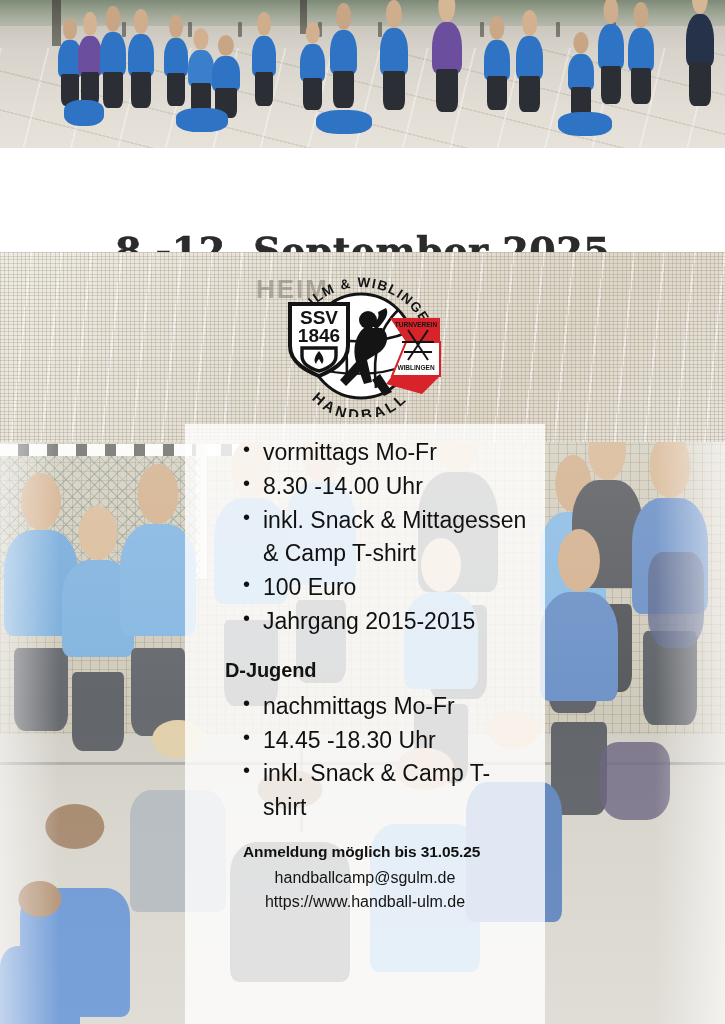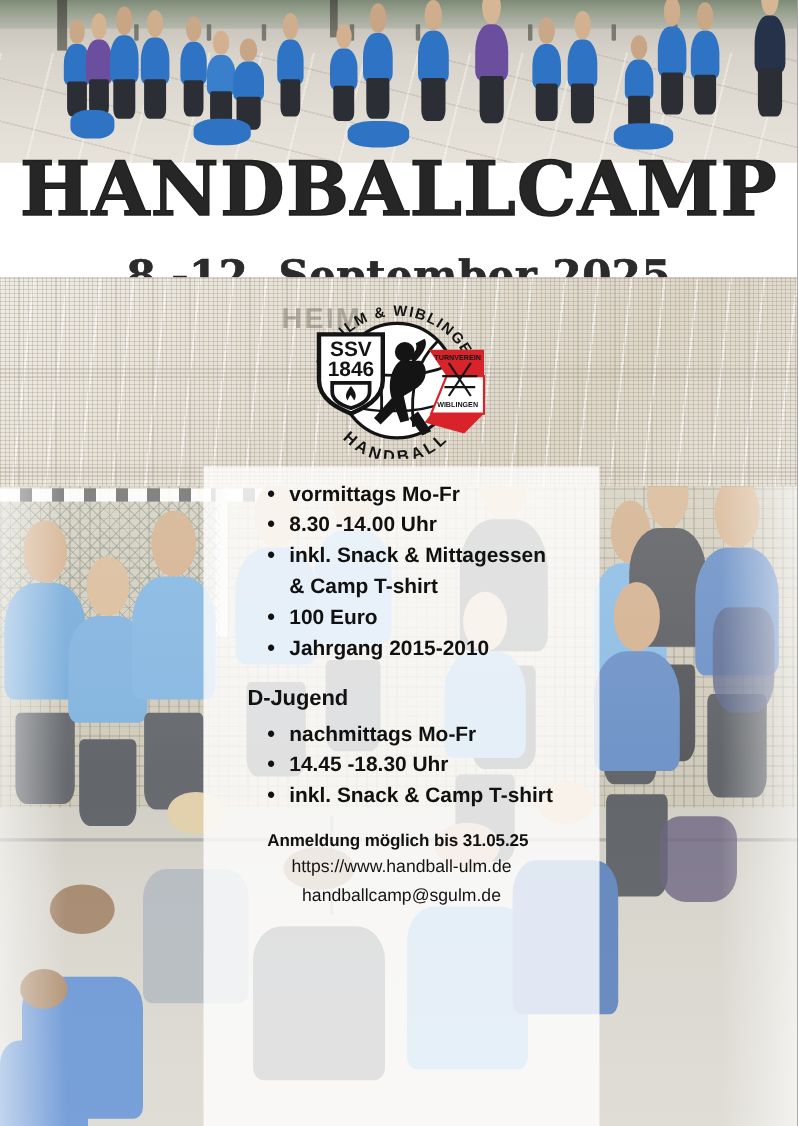--- a/index.html
+++ b/index.html
@@ -251,22 +251,22 @@
     margin: 20px 0 8px 0;
     letter-spacing: -0.1px;
   }
   ul.info-list {
     list-style: none;
     margin: 0;
     padding: 0 0 0 18px;
   }
   ul.info-list li {
     position: relative;
-    font-size: 19px;
-    font-weight: 700;
+    font-size: 23px;
+    font-weight: 400;
     line-height: 1.47;
     padding-left: 20px;
     color: #111;
   }
   ul.info-list li::before {
     content: "\2022";
     position: absolute;
     left: 0; top: -1px;
     font-size: 20px;
     color: #111;
@@ -409,21 +409,20 @@
     </div>
     <div class="kid" style="left:558px;top:112px;width:54px;height:24px;border-radius:40%;">
       <div class="torso" style="background:#2f74c4;height:100%;border-radius:40%;"></div>
     </div>
     <div class="kid" style="left:64px;top:100px;width:40px;height:26px;border-radius:40%;">
       <div class="torso" style="background:#2f74c4;height:100%;border-radius:40%;"></div>
     </div>
   </div>
 
   <div class="title-band">
-    <div class="poster-title">HANDBALLCAMP</div>
     <div class="poster-subtitle">8.-12. September 2025</div>
   </div>
 
   <div class="wall-band">
     <div class="wall-heim">HEIM</div>
   </div>
 
   <div class="club-logo">
     <svg viewBox="0 0 178 145" width="178" height="145" aria-hidden="true">
       <defs>
@@ -578,31 +577,31 @@
   <div class="info-panel">
     <div class="info-inner">
 
 
       <ul class="info-list">
         <li>vormittags Mo-Fr</li>
         <li>8.30 -14.00 Uhr</li>
         <li>inkl. Snack &amp; Mittagessen</li>
         <li class="cont">&amp; Camp T-shirt</li>
         <li>100 Euro</li>
-        <li>Jahrgang 2015-2010</li>
+        <li>Jahrgang 2015-2015</li>
       </ul>
 
       <div class="group-heading">D-Jugend</div>
       <ul class="info-list">
         <li>nachmittags Mo-Fr</li>
         <li>14.45 -18.30 Uhr</li>
         <li>inkl. Snack &amp; Camp T-shirt</li>
       </ul>
 
       <div class="signup-line">Anmeldung möglich bis 31.05.25</div>
 
+      <div class="contact-line">handballcamp@sgulm.de</div>
+
       <div class="contact-line url">https://www.handball-ulm.de</div>
-
-      <div class="contact-line">handballcamp@sgulm.de</div>
     </div>
   </div>
 
 </div>
 
 </body></html>

